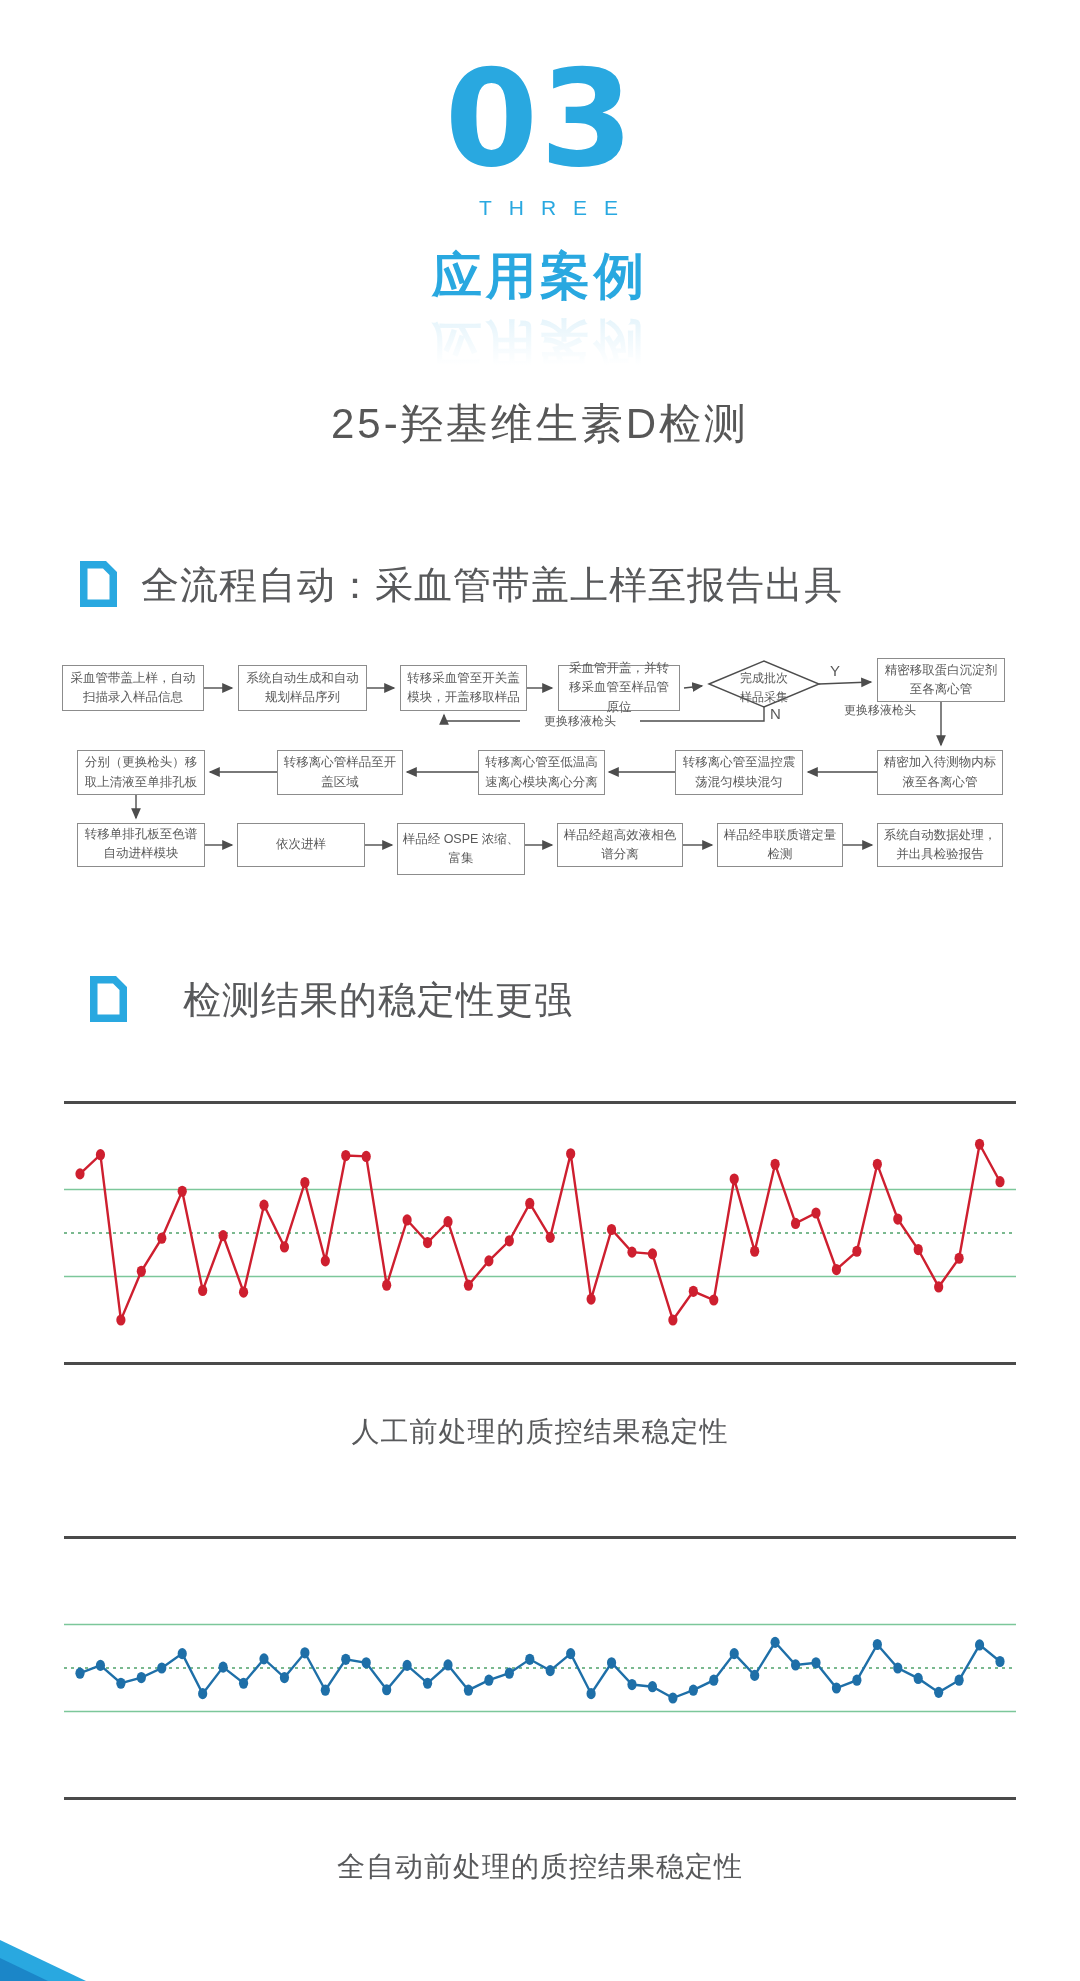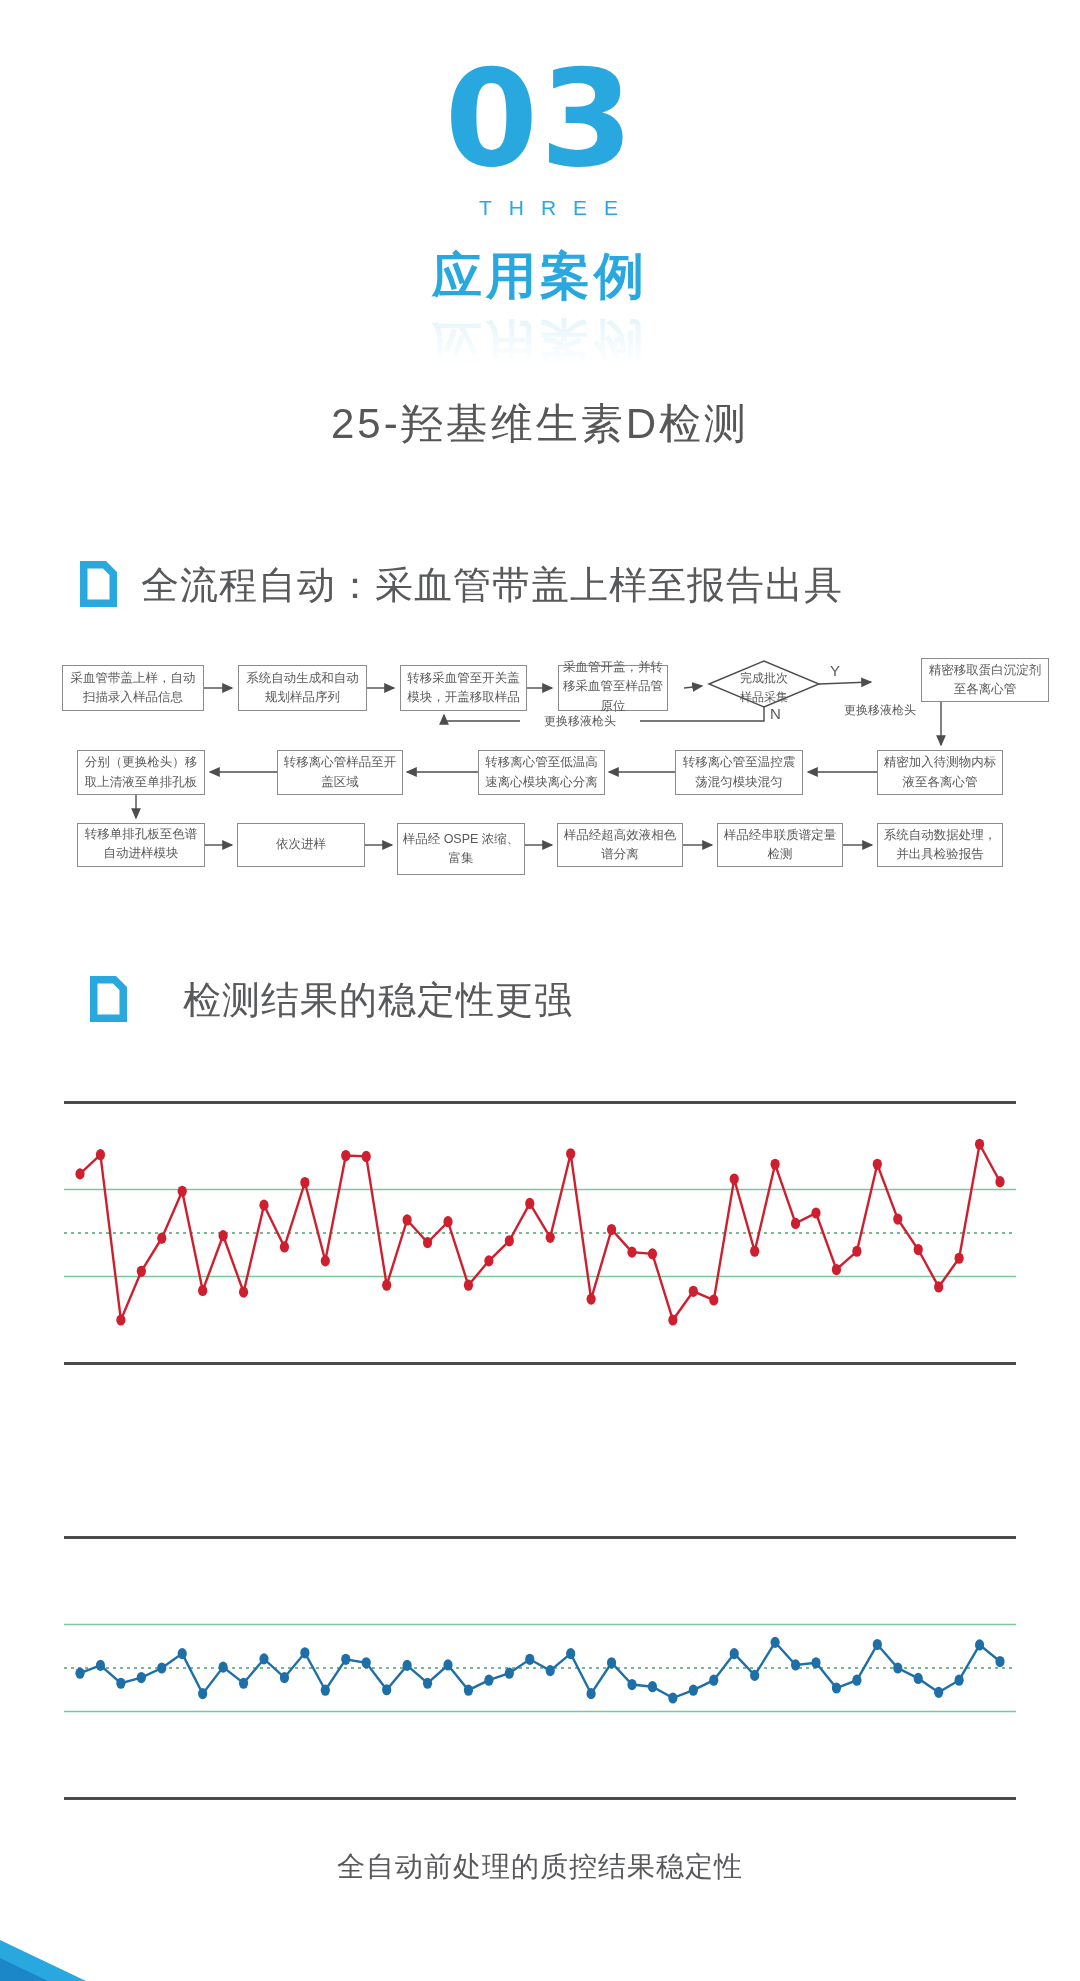--- a/index.html
+++ b/index.html
@@ -103,25 +103,25 @@
         <path d="M683,205 L712,205" marker-end="url(#arr)"></path>
         <path d="M843,205 L872,205" marker-end="url(#arr)"></path>
       </g>
       <text x="830" y="36" font-size="15" fill="#595959">Y</text>
       <text x="770" y="79" font-size="15" fill="#595959">N</text>
     </svg>
 
     <div class="fbox" style="left:62px;top:25px;width:142px;height:46px;">采血管带盖上样，自动扫描录入样品信息</div>
     <div class="fbox" style="left:238px;top:25px;width:129px;height:46px;">系统自动生成和自动规划样品序列</div>
     <div class="fbox" style="left:400px;top:25px;width:127px;height:46px;">转移采血管至开关盖模块，开盖移取样品</div>
-    <div class="fbox" style="left:558px;top:25px;width:110px;height:46px;font-family:Liberation Mono, monospace;">采血管开盖，并转移采血管至样品管原位</div>
+    <div class="fbox" style="left:558px;top:25px;width:122px;height:46px;">采血管开盖，并转移采血管至样品管原位</div>
     <div class="diamond-text">
       <span>完成批次样品采集</span>
     </div>
-    <div class="fbox" style="left:877px;top:18px;width:128px;height:44px;margin-left:44px;">精密移取蛋白沉淀剂至各离心管</div>
+    <div class="fbox" style="left:877px;top:18px;width:128px;height:44px;">精密移取蛋白沉淀剂至各离心管</div>
 
     <div class="flow-label" style="left:824px;top:62px;width:112px;">更换移液枪头</div>
     <div class="flow-label" style="left:520px;top:73px;width:120px;">更换移液枪头</div>
 
     <div class="fbox" style="left:877px;top:110px;width:126px;height:45px;">精密加入待测物内标液至各离心管</div>
     <div class="fbox" style="left:675px;top:110px;width:128px;height:45px;">转移离心管至温控震荡混匀模块混匀</div>
     <div class="fbox" style="left:478px;top:110px;width:127px;height:45px;">转移离心管至低温高速离心模块离心分离</div>
     <div class="fbox" style="left:277px;top:110px;width:126px;height:45px;">转移离心管样品至开盖区域</div>
     <div class="fbox" style="left:77px;top:110px;width:128px;height:45px;">分别（更换枪头）移取上清液至单排孔板</div>
 
@@ -191,20 +191,21 @@
         <ellipse cx="856.8888888888888" cy="151.27" rx="4.6" ry="5.6" fill="#CE1F2F"></ellipse>
         <ellipse cx="877.3333333333333" cy="64.27" rx="4.6" ry="5.6" fill="#CE1F2F"></ellipse>
         <ellipse cx="897.7777777777777" cy="119.08" rx="4.6" ry="5.6" fill="#CE1F2F"></ellipse>
         <ellipse cx="918.2222222222222" cy="149.53" rx="4.6" ry="5.6" fill="#CE1F2F"></ellipse>
         <ellipse cx="938.6666666666666" cy="186.94" rx="4.6" ry="5.6" fill="#CE1F2F"></ellipse>
         <ellipse cx="959.1111111111111" cy="158.23" rx="4.6" ry="5.6" fill="#CE1F2F"></ellipse>
         <ellipse cx="979.5555555555554" cy="44.260000000000005" rx="4.6" ry="5.6" fill="#CE1F2F"></ellipse>
         <ellipse cx="999.9999999999999" cy="81.67" rx="4.6" ry="5.6" fill="#CE1F2F"></ellipse>
       </svg>
   </div>
+  <div class="abs center caption cap1">人工前处理的质控结果稳定性</div>
 
   <div class="abs chartwrap chart2">
     <svg width="1080" height="270" viewBox="0 0 1080 270">
         <line x1="64" x2="1016" y1="2.5" y2="2.5" stroke="#4A4A4A" stroke-width="3"></line>
         <line x1="64" x2="1016" y1="263.5" y2="263.5" stroke="#4A4A4A" stroke-width="3"></line>
         <line x1="64" x2="1016" y1="89.5" y2="89.5" stroke="#7CC79A" stroke-width="1.6"></line>
         <line x1="64" x2="1016" y1="176.5" y2="176.5" stroke="#7CC79A" stroke-width="1.6"></line>
         <line x1="64" x2="1016" y1="133" y2="133" stroke="#4FA36B" stroke-width="1.6" stroke-dasharray="3,4"></line>
         <polyline points="80.0,138.2 100.4,130.4 120.9,148.2 141.3,142.6 161.8,133.0 182.2,118.6 202.7,158.7 223.1,132.1 243.6,148.2 264.0,123.9 284.4,142.6 304.9,117.8 325.3,155.2 345.8,124.3 366.2,127.8 386.7,154.8 407.1,130.4 427.6,148.2 448.0,130.0 468.4,155.2 488.9,145.2 509.3,138.2 529.8,124.3 550.2,135.6 570.7,118.6 591.1,158.7 611.6,127.8 632.0,149.5 652.4,151.7 672.9,163.0 693.3,155.2 713.8,145.2 734.2,118.6 754.7,140.4 775.1,107.3 795.6,130.0 816.0,127.8 836.4,153.0 856.9,145.2 877.3,109.5 897.8,133.0 918.2,143.4 938.7,157.4 959.1,145.2 979.6,109.9 1000.0,126.5" fill="none" stroke="#1E6FA8" stroke-width="2.4"></polyline>
         <ellipse cx="80" cy="138.22" rx="4.6" ry="5.6" fill="#1E6FA8"></ellipse>

